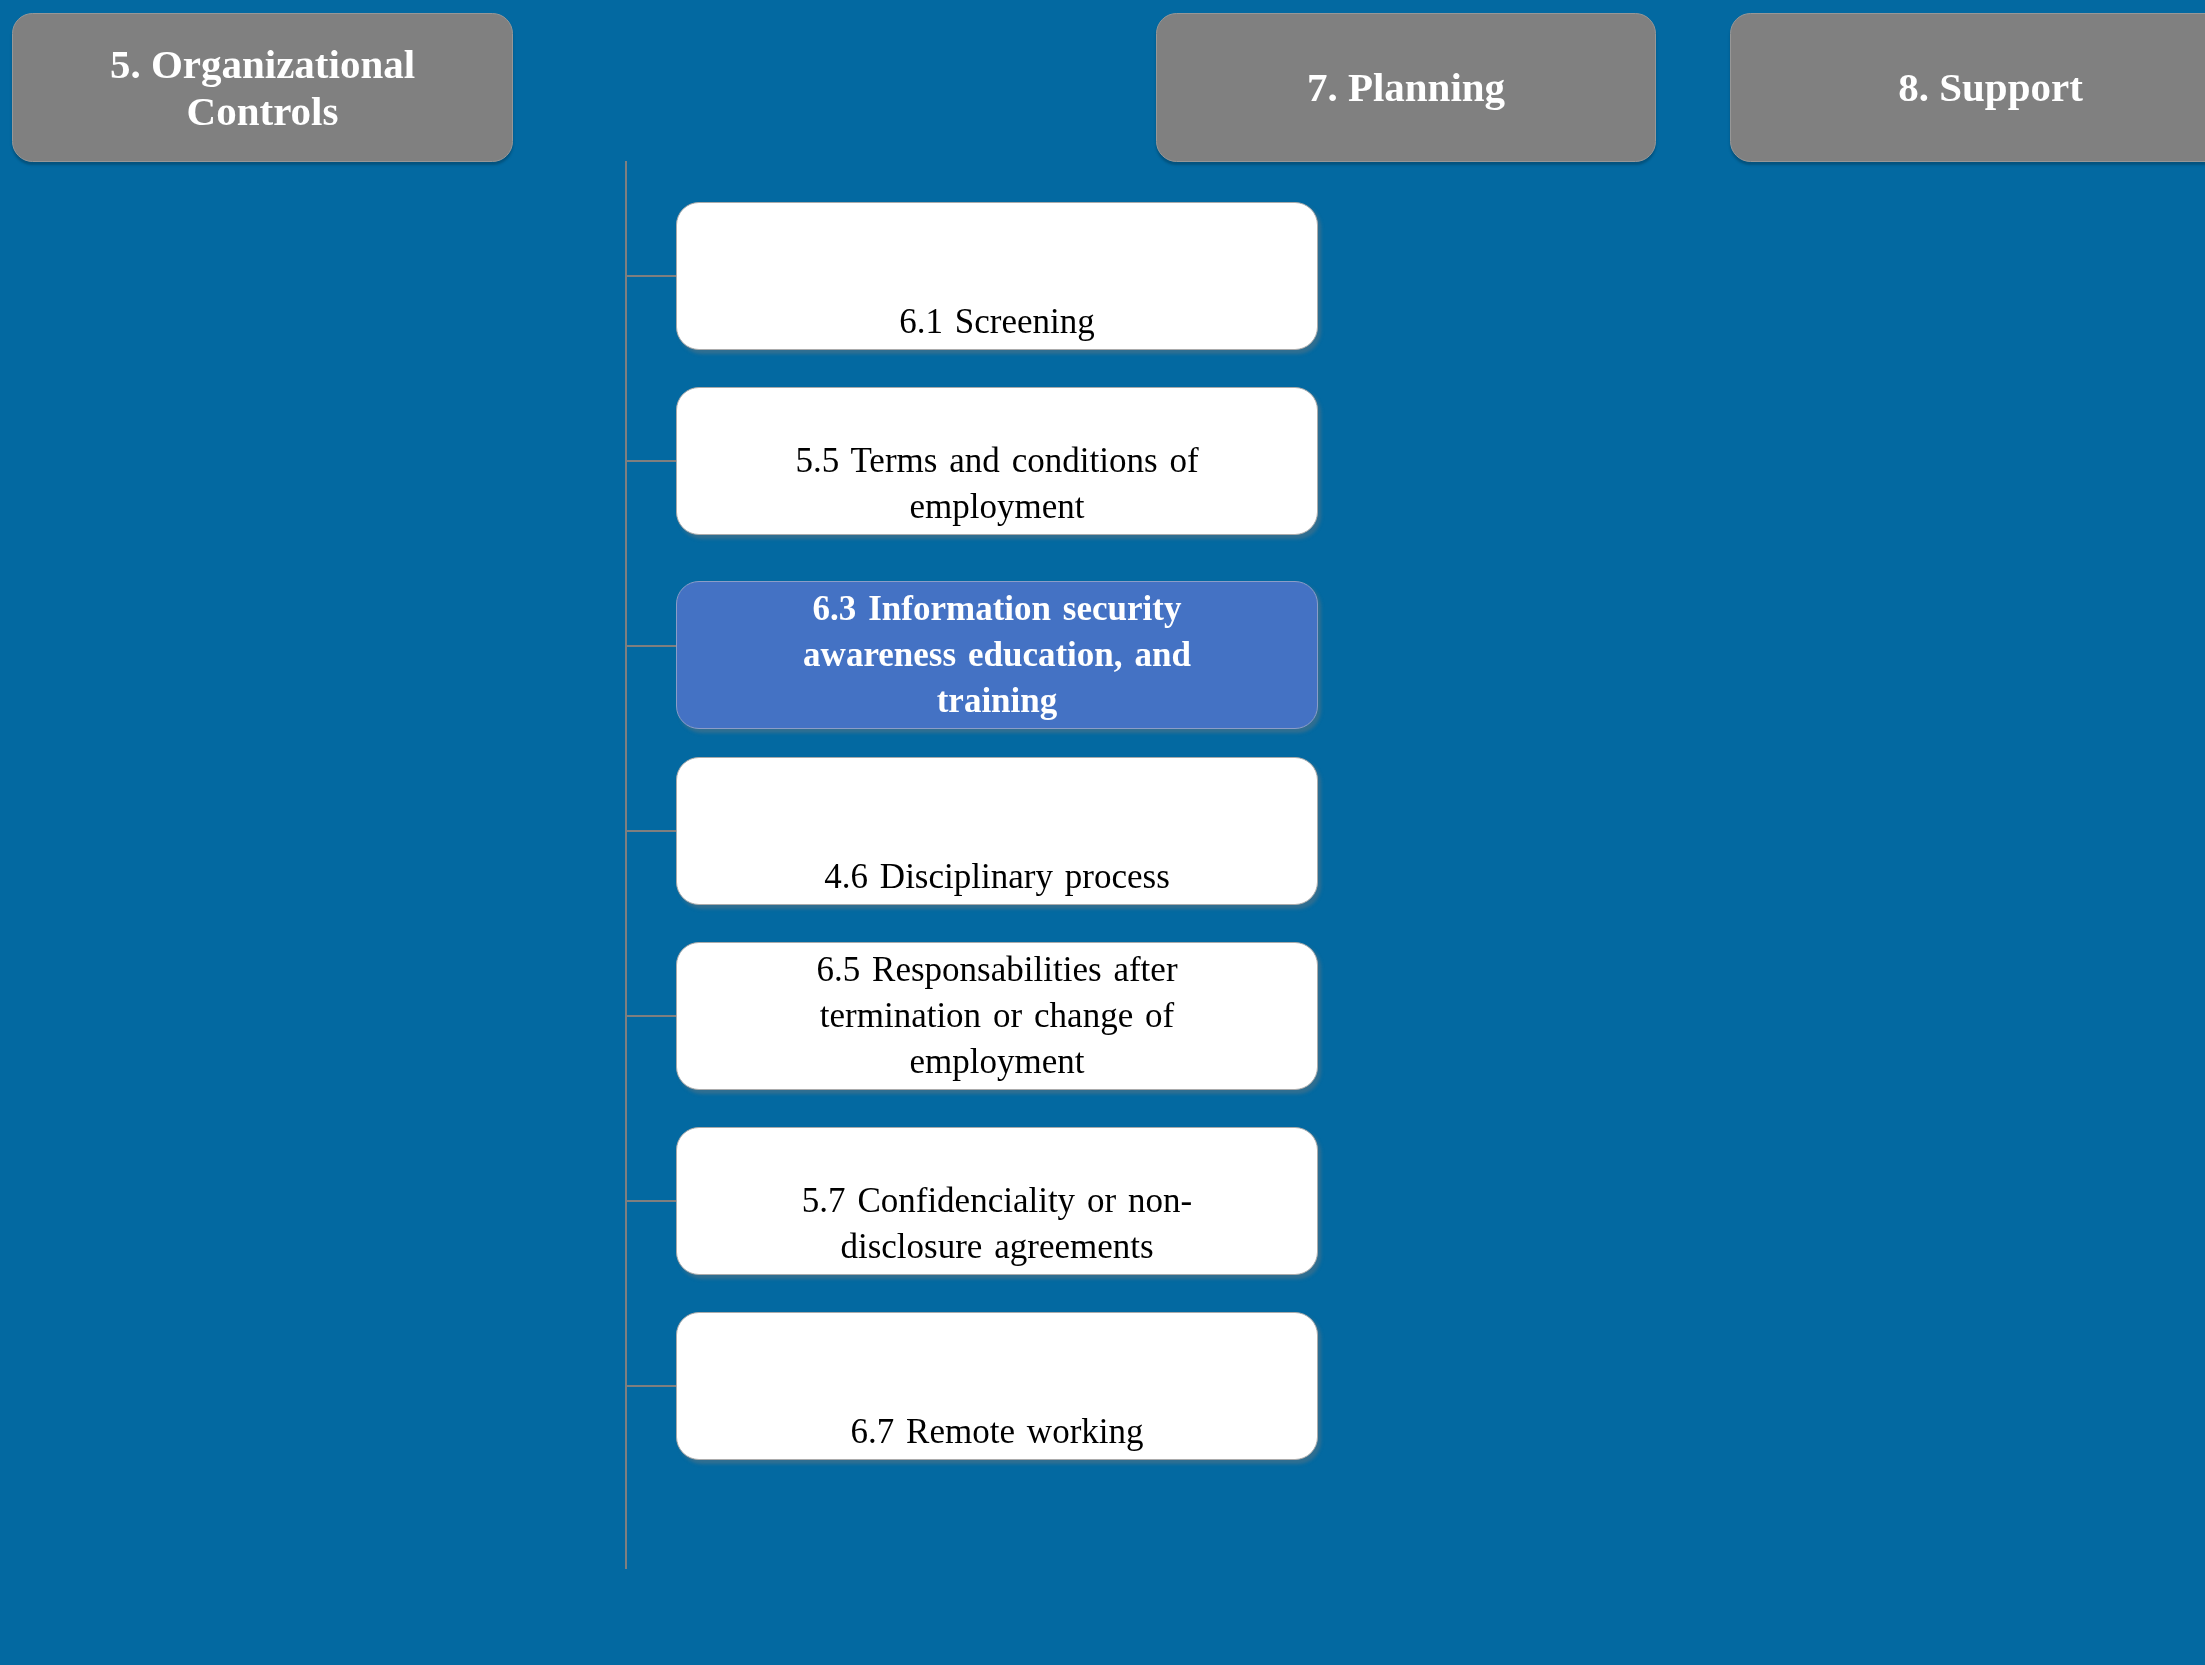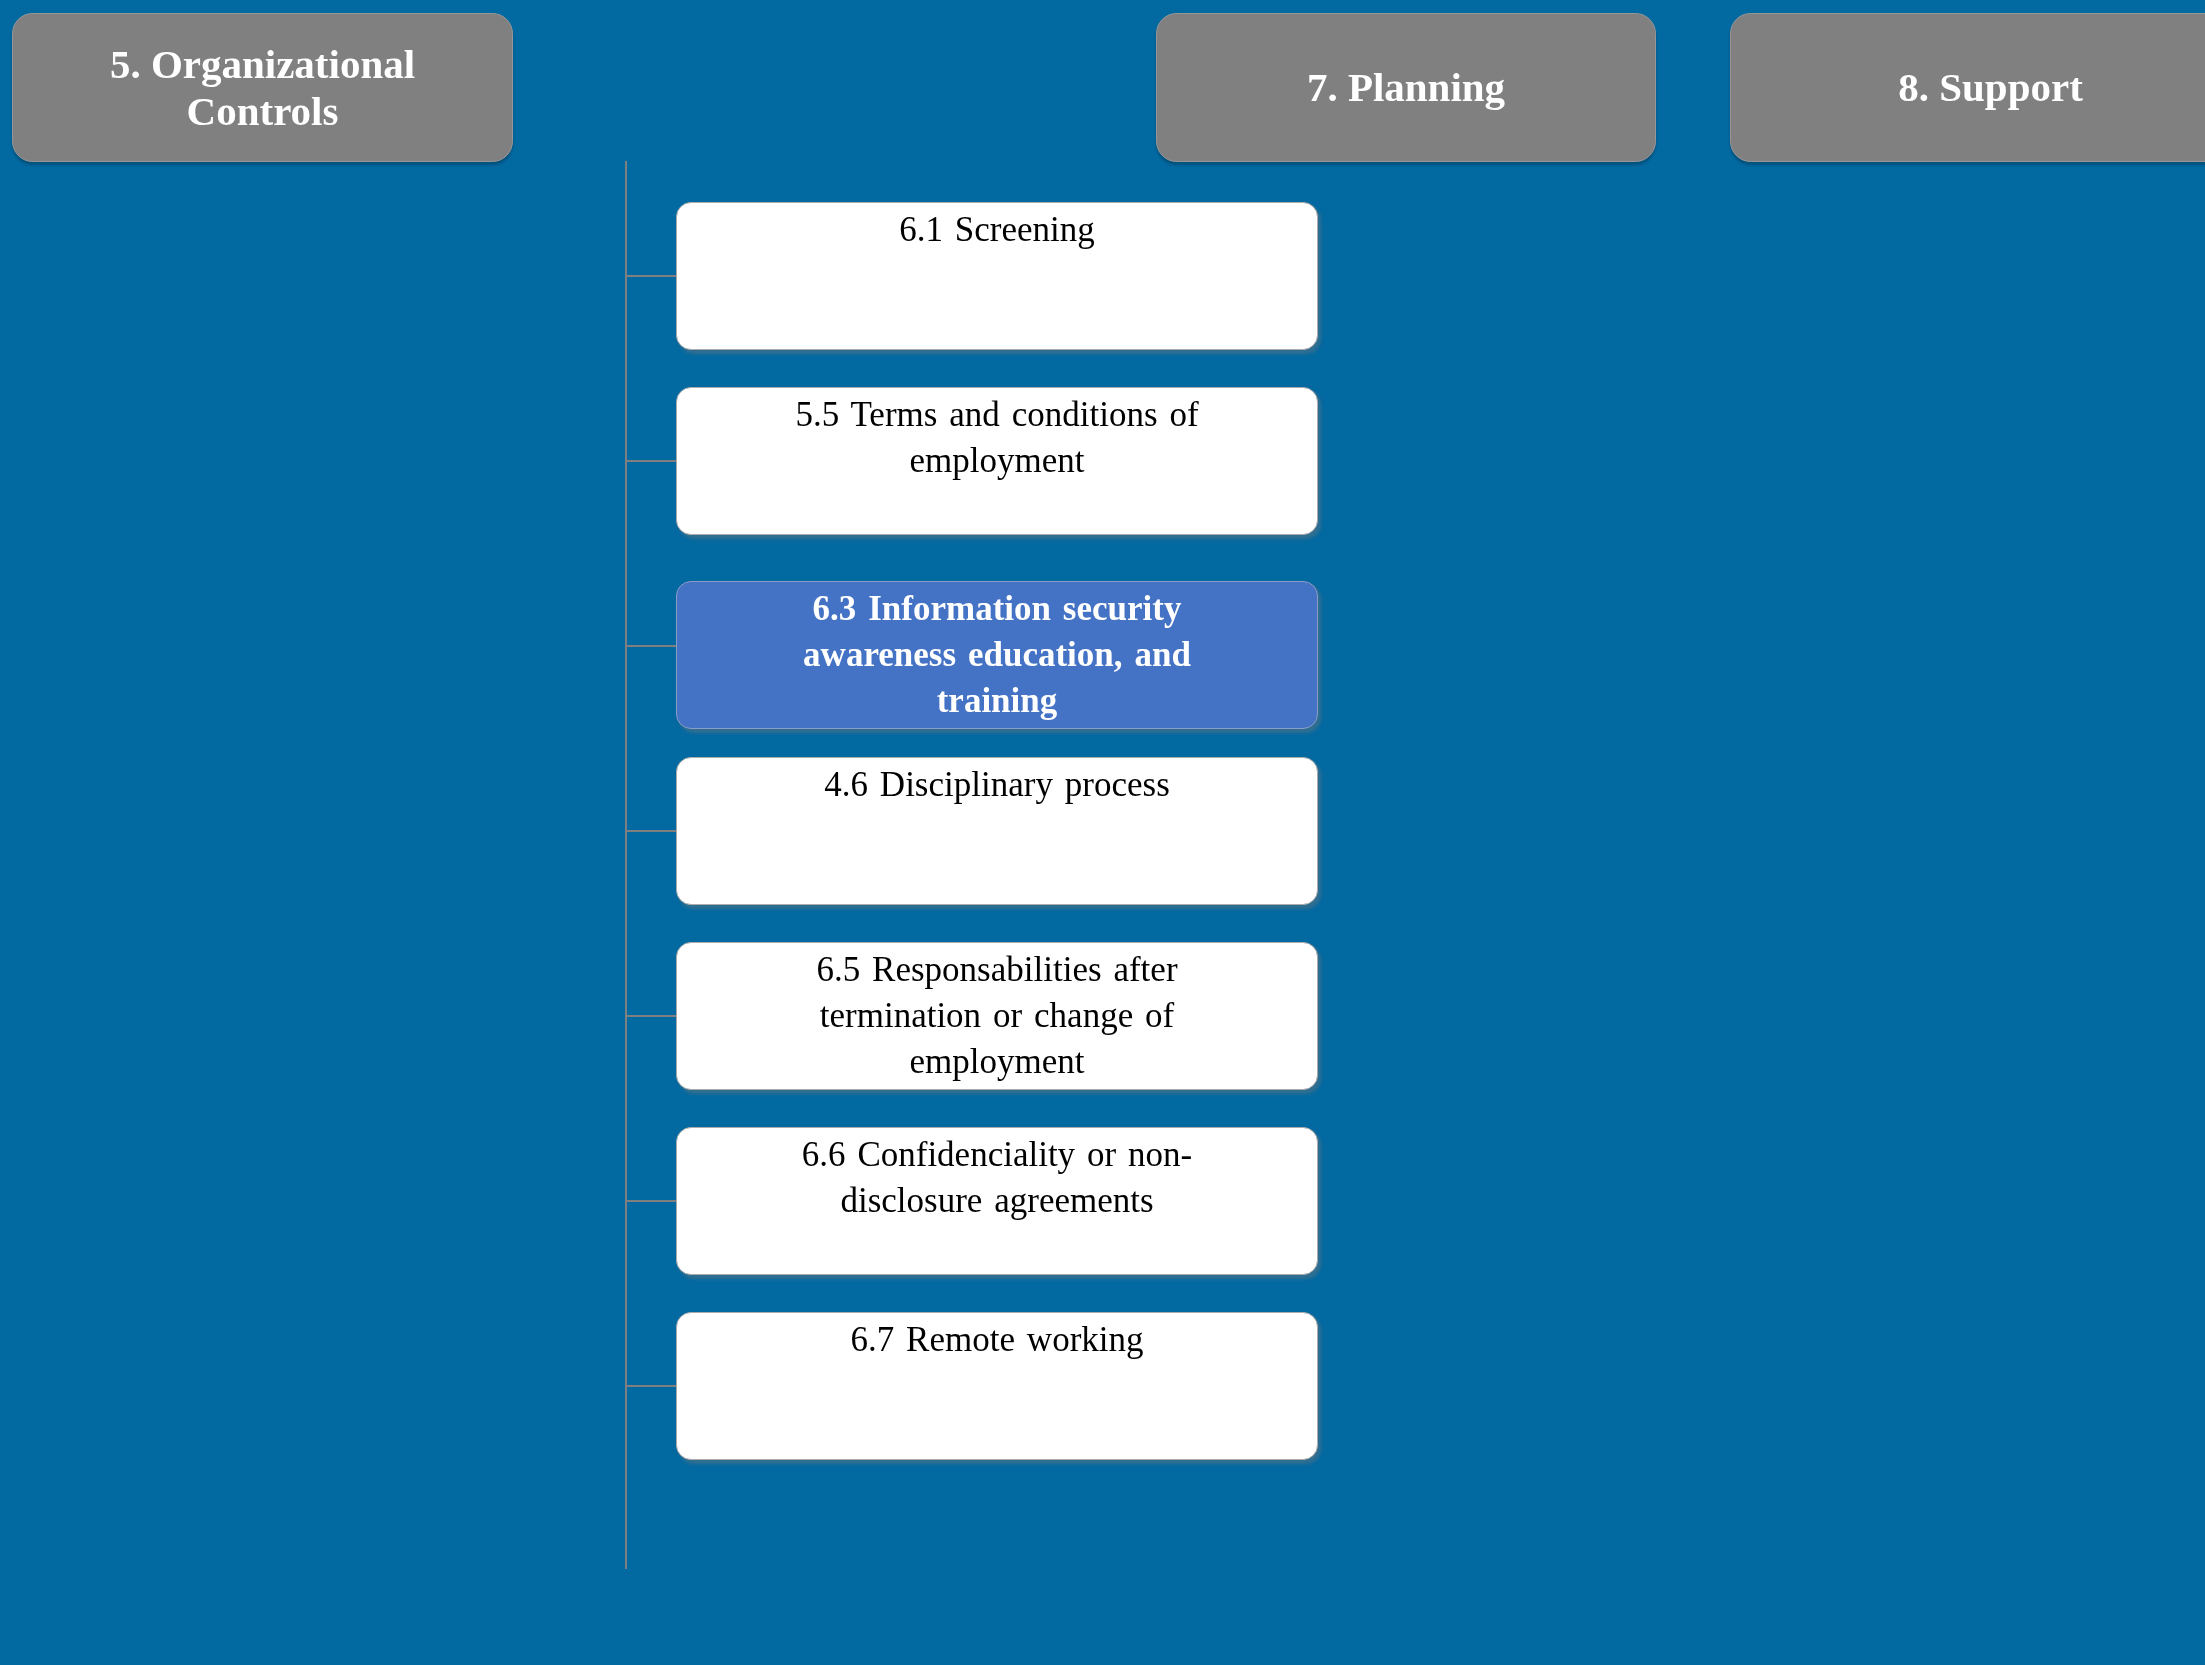--- a/index.html
+++ b/index.html
@@ -61,24 +61,24 @@
     top: calc(50% - 1.2px);
     width: 50px;
     height: 2.4px;
     background: #7f7f7f;
   }
   .ibox {
     width: 100%;
     height: 100%;
     background: #ffffff;
     border: 1.8px solid #ababab;
-    border-radius: 15px;
+    border-radius: 23px;
     box-shadow: 3px 3.6px 3.6px rgba(120,120,120,0.4);
     display: flex;
-    align-items: flex-start;
+    align-items: flex-end;
     justify-content: center;
     text-align: center;
     color: #000000;
     font-size: 35px;
     line-height: 1.32;
     word-spacing: 0.09em;
     padding: 3.6px 76px;
   }
   .ibox.highlight {
     background: #4472c4;
@@ -136,21 +136,21 @@
   <div class="item" style="--i:4">
     <div class="stub"></div>
     <div class="ibox">
       <span>6.5 Responsabilities after termination or change of employment</span>
     </div>
   </div>
 
   <div class="item" style="--i:5">
     <div class="stub"></div>
     <div class="ibox">
-      <span>6.6 Confidenciality or non-disclosure agreements</span>
+      <span>5.7 Confidenciality or non-disclosure agreements</span>
     </div>
   </div>
 
   <div class="item" style="--i:6">
     <div class="stub"></div>
     <div class="ibox">
       <span>6.7 Remote working</span>
     </div>
   </div>
 

